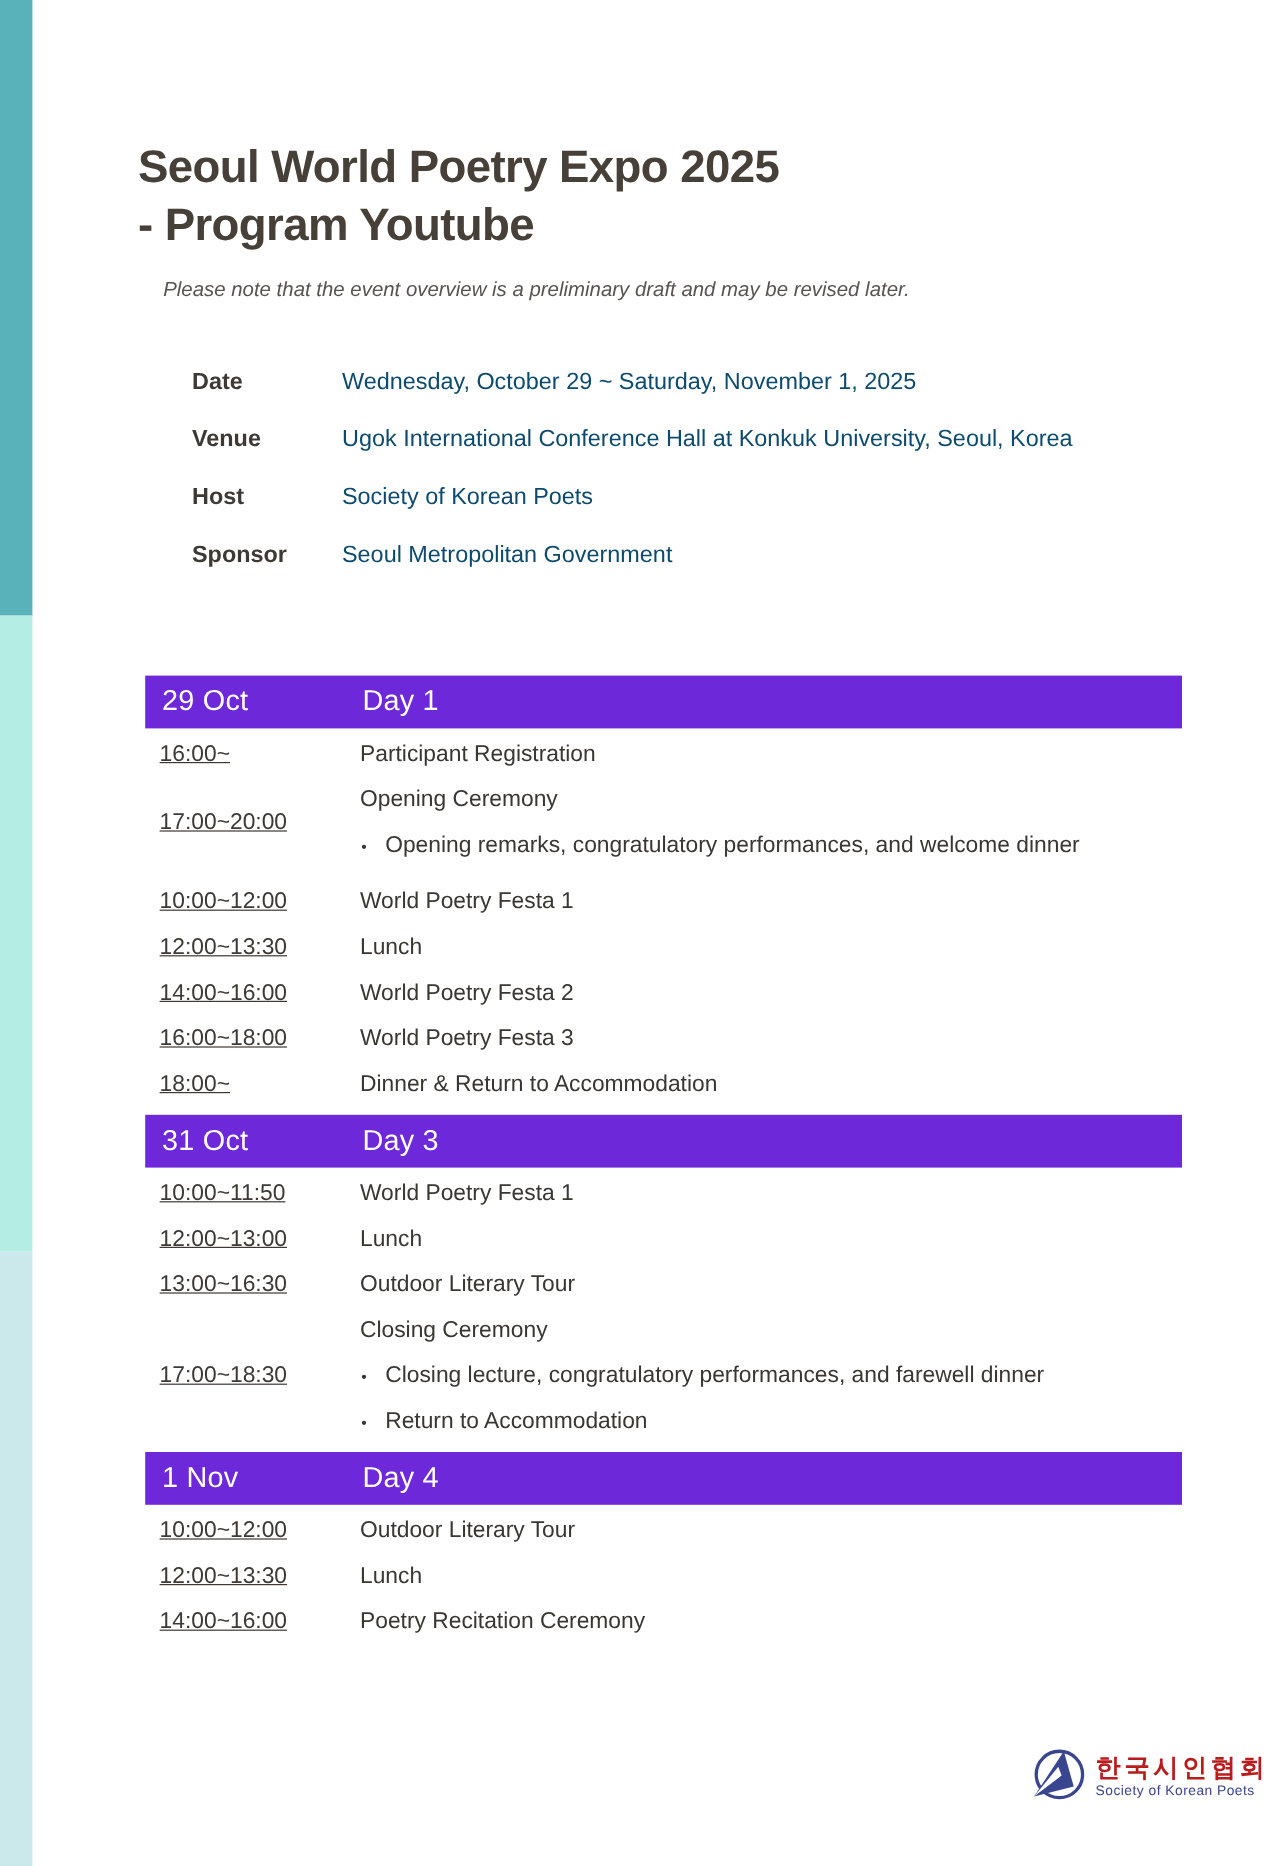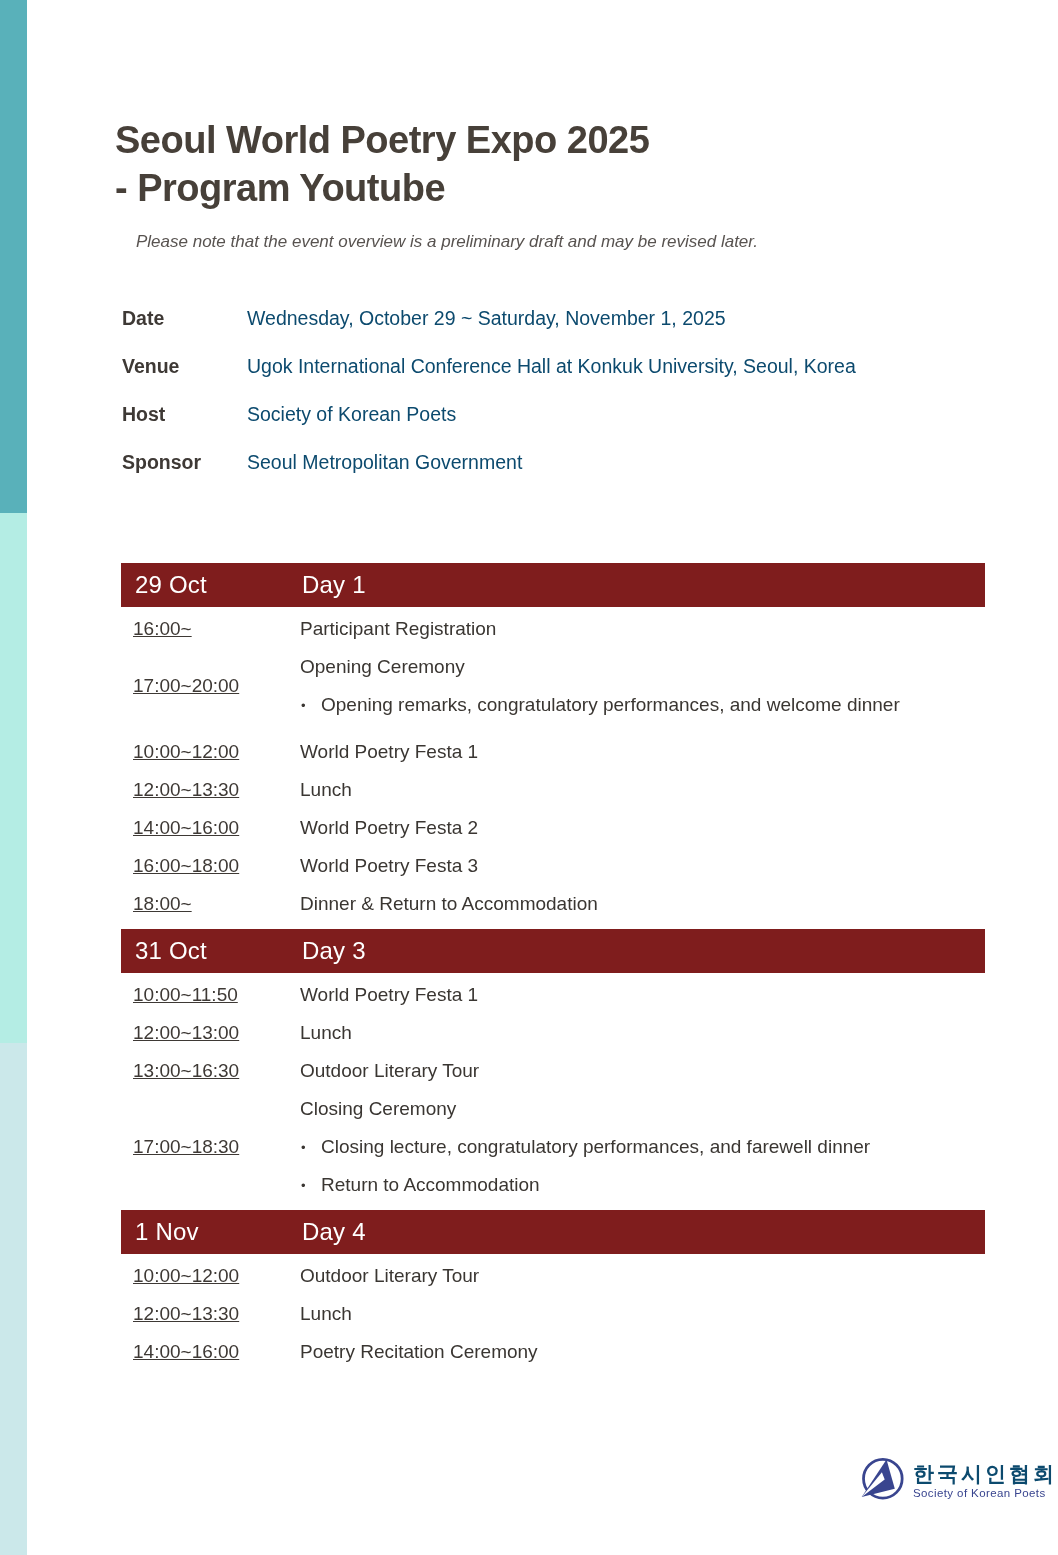--- a/index.html
+++ b/index.html
@@ -22,44 +22,44 @@
     font-size:38px; line-height:48px; font-weight:bold;
     color:#474039; letter-spacing:-0.5px;
   }
   .note {
     position:absolute; left:136px; top:232px;
     font-size:17px; font-style:italic; color:#585350;
   }
 
   
   .meta { position:absolute; left:122px; top:294px; width:880px; }
-  .meta-row { display:flex; align-items:flex-end; }
+  .meta-row { display:flex; align-items:flex-end;margin-left:38px; }
   .meta-label { width:125px; font-weight:bold; font-size:19.5px; line-height:48px; color:#3e3935; }
   .meta-value { font-size:19.5px; line-height:48px; color:#0c4a6e; }
 
   
   .schedule { position:absolute; left:121px; top:563px; width:864px; }
   .band {
-    height:44px; background:#7f1d1d; color:#ffffff;
+    height:44px; background:#6d28d9; color:#ffffff;
     display:flex; align-items:center; padding-left:14px;
     font-size:24px; font-weight:500; letter-spacing:0.2px;
   }
   .band .date-col { width:167px; }
   .rows { padding:3px 0 6px 12px; }
   .srow { display:flex; align-items:center; }
   .time-col { width:167px; font-size:19px; color:#3e3935; flex:none;text-decoration:underline; }
   .lines { flex:1; }
   .line { height:38px; display:flex; align-items:center; font-size:19px; color:#3a3632; }
   .line .bullet { width:21px; flex:none; font-size:13px; color:#3a3632; padding-left:1px; }
 
   
   .logo { position:absolute; left:858px; top:1455px; display:flex; align-items:center; }
   .logo-mark { width:46px; height:52px; flex:none; margin-right:9px; }
   .logo-text { display:flex; flex-direction:column; }
-  .logo-kr { font-size:21px; font-weight:bold; color:#0c4a6e; letter-spacing:3px; line-height:25px; }
+  .logo-kr { font-size:21px; font-weight:bold; color:#b91c1c; letter-spacing:3px; line-height:25px; }
   .logo-en { font-size:11.5px; color:#39458f; letter-spacing:0.4px; line-height:15px; }
 </style>
 </head>
 <body>
 
 <div class="bar seg1"></div>
 <div class="bar seg2"></div>
 <div class="bar seg3"></div>
 
 <h1 class="title">

